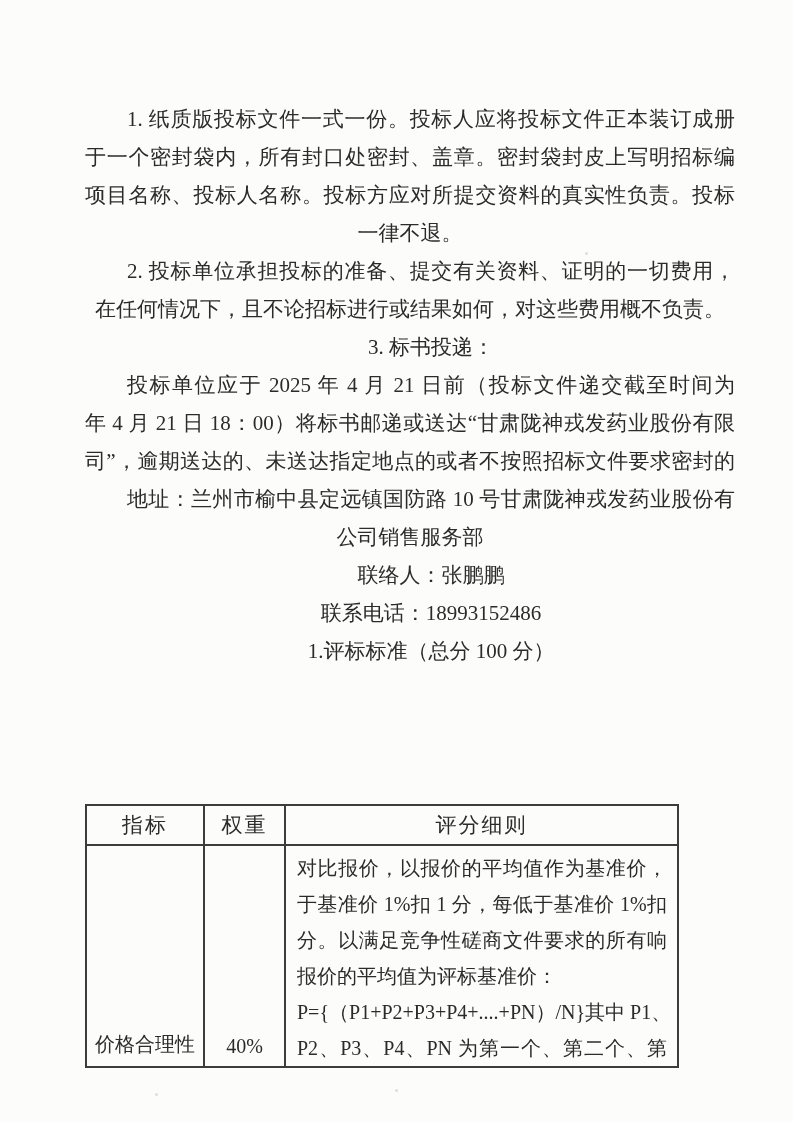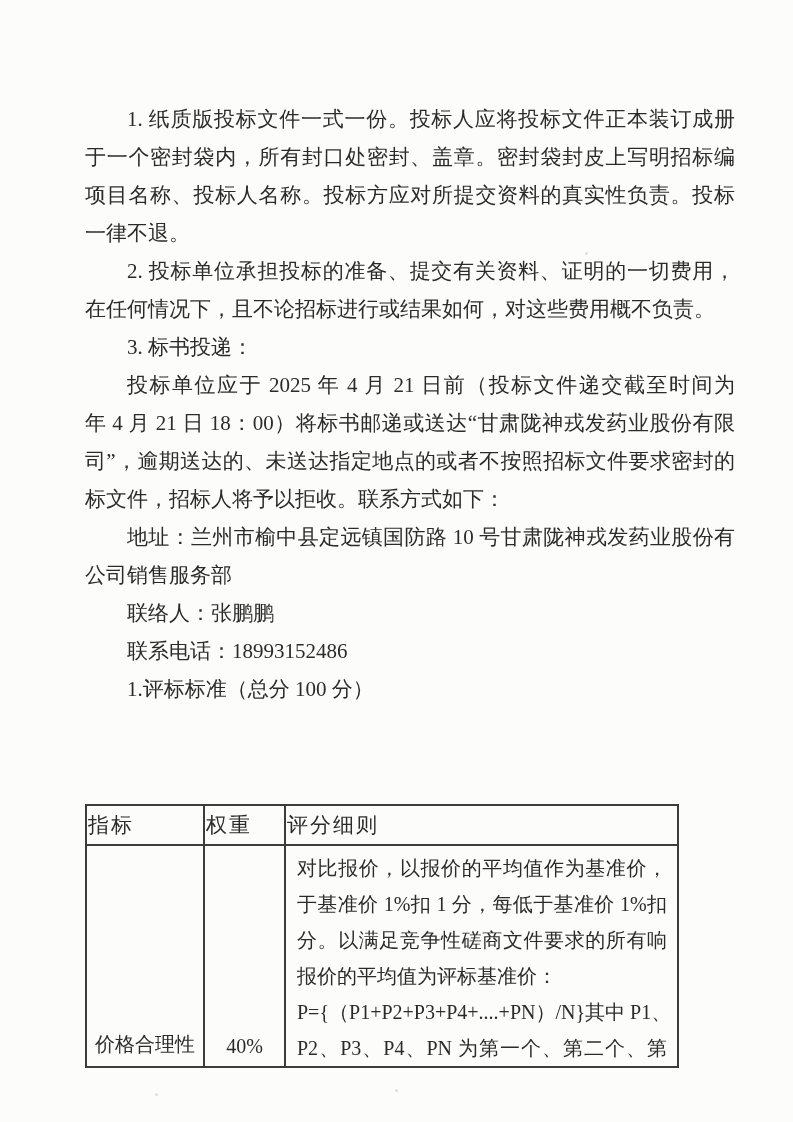--- a/index.html
+++ b/index.html
@@ -20,21 +20,21 @@
     position:absolute;
     left:85px;top:100px;
     width:650px;
   }
   .line{
     font-size:21px;
     line-height:38px;
     height:38px;
     overflow:hidden;
     white-space:nowrap;
-    text-align:left;
+    text-align:center;
   }
   .line.full{
     white-space:normal;
     text-align:justify;
     text-align-last:justify;
   }
   .line.indent{ text-indent:42px; }
   .line.bold{
     font-weight:700;
     font-family:"Liberation Sans","DejaVu Sans",sans-serif;
@@ -49,21 +49,21 @@
     left:85px;top:794px;
   }
   .score-table th,.score-table td{
     border:2px solid #3c3c3c;
     font-weight:400;
     box-sizing:border-box;
   }
   .score-table th{
     height:40px;
     font-size:21px;
-    text-align:left;
+    text-align:center;
     vertical-align:middle;
     letter-spacing:2px;
   }
   .col-indicator{width:118px;}
   .col-weight{width:81px;}
   .col-criteria{width:393px;}
   .cell-bottom{
     height:218px;
     vertical-align:bottom;
     text-align:center;
@@ -102,21 +102,20 @@
     <div class="line indent full">1. 纸质版投标文件一式一份。投标人应将投标文件正本装订成册后装</div>
     <div class="line full">于一个密封袋内，所有封口处密封、盖章。密封袋封皮上写明招标编号、</div>
     <div class="line full">项目名称、投标人名称。投标方应对所提交资料的真实性负责。投标文件</div>
     <div class="line">一律不退。</div>
     <div class="line indent full">2. 投标单位承担投标的准备、提交有关资料、证明的一切费用，我方</div>
     <div class="line">在任何情况下，且不论招标进行或结果如何，对这些费用概不负责。</div>
     <div class="line indent">3. 标书投递：</div>
     <div class="line indent full">投标单位应于 2025 年 4 月 21 日前（投标文件递交截至时间为 2025</div>
     <div class="line full">年 4 月 21 日 18：00）将标书邮递或送达“甘肃陇神戎发药业股份有限公</div>
     <div class="line full">司”，逾期送达的、未送达指定地点的或者不按照招标文件要求密封的投</div>
-    <div class="line">标文件，招标人将予以拒收。联系方式如下：</div>
     <div class="line indent full">地址：兰州市榆中县定远镇国防路 10 号甘肃陇神戎发药业股份有限</div>
     <div class="line">公司销售服务部</div>
     <div class="line indent">联络人：张鹏鹏</div>
     <div class="line indent">联系电话：18993152486</div>
     <div class="line indent">1.评标标准（总分 100 分）</div>
   </div>
 
   <table class="score-table">
     <colgroup>
       <col class="col-indicator">

